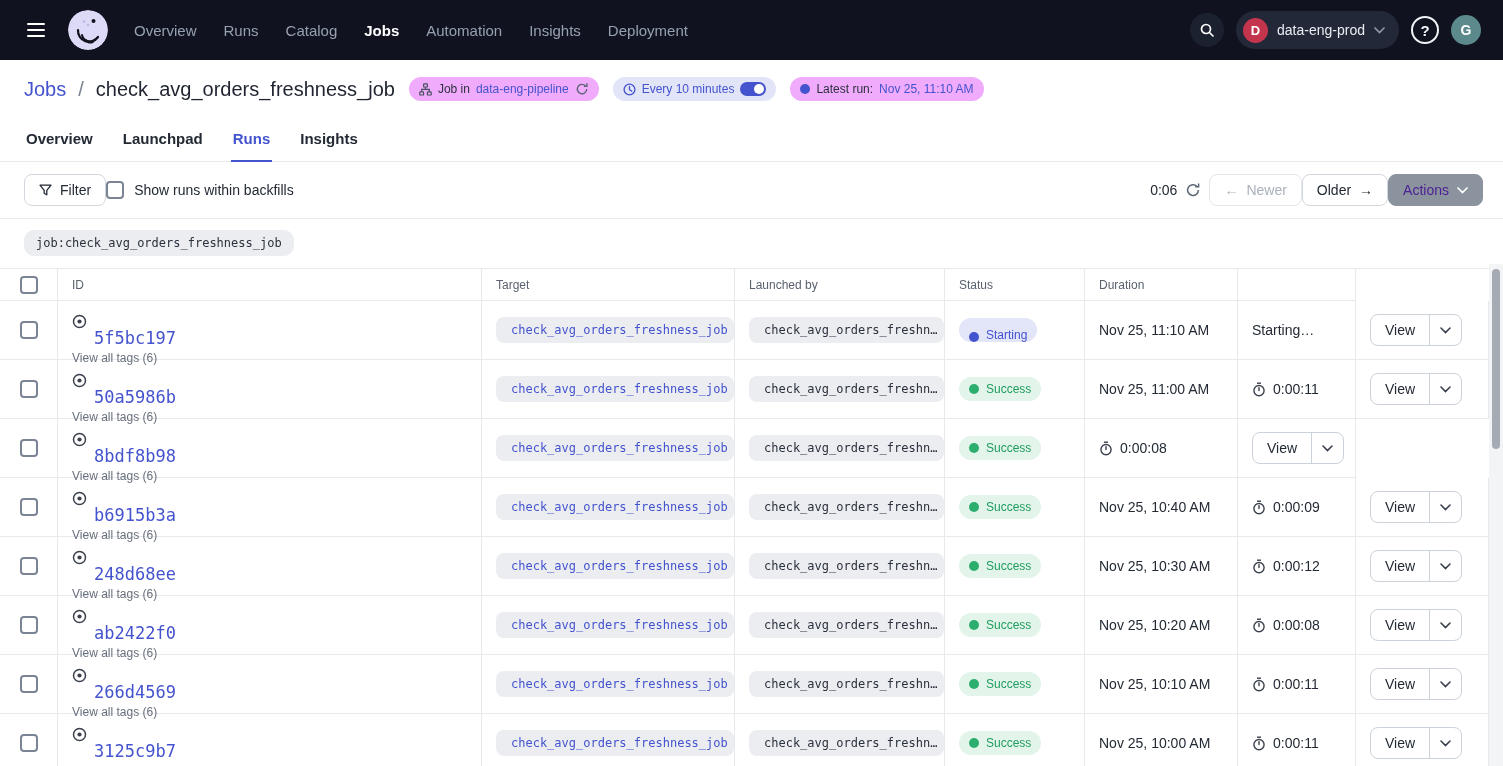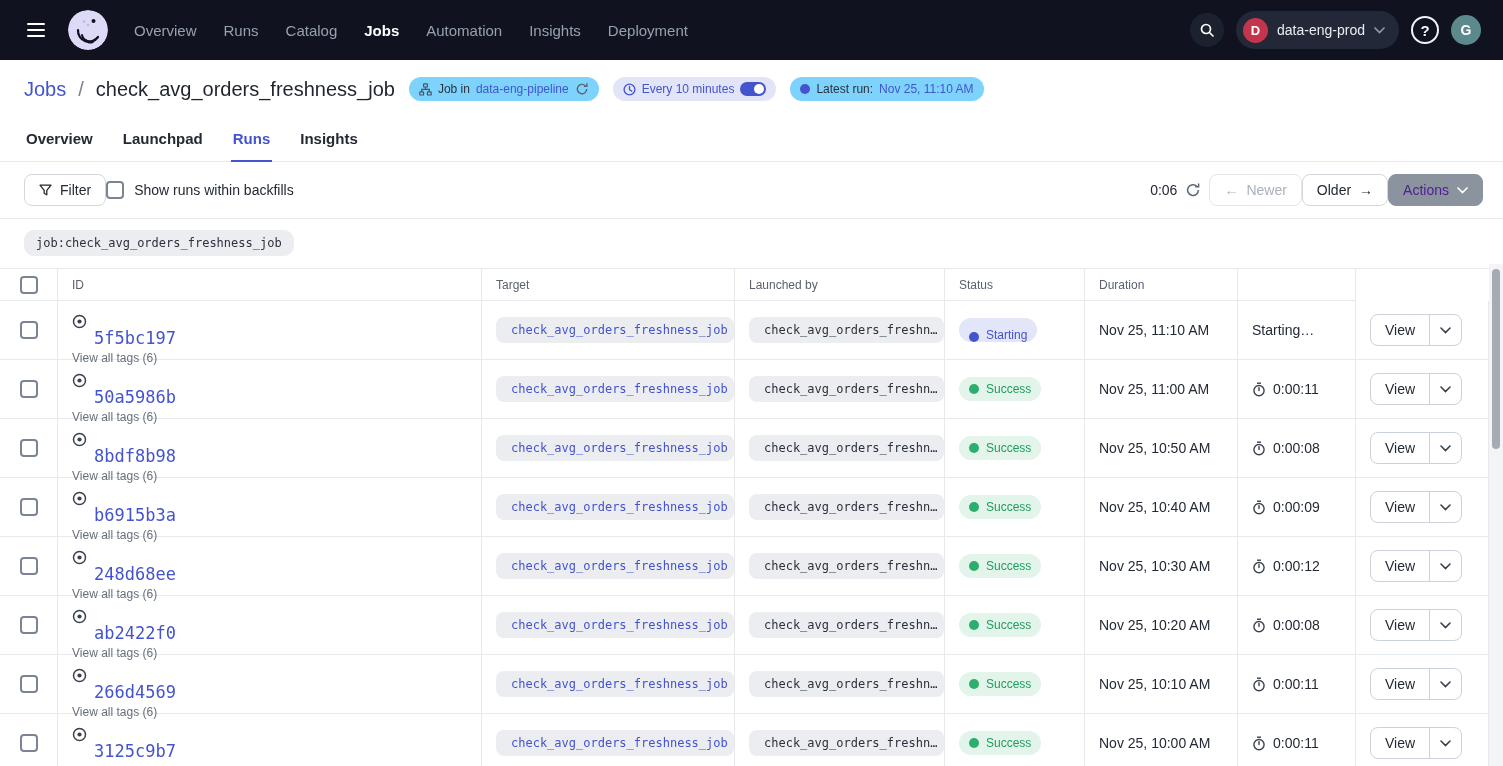--- a/index.html
+++ b/index.html
@@ -38,21 +38,21 @@
     color: #F2F4F8; font-size: 15px; font-weight: 700; display: flex; align-items: center; justify-content: center; }
   .avatar { width: 30px; height: 30px; border-radius: 50%; background: #5C8A8C; color: #fff;
     font-size: 14px; font-weight: 600; display: flex; align-items: center; justify-content: center; margin-right: 6px; }
 
   
   .page-header { display: flex; align-items: center; gap: 12px; padding: 0 24px; height: 58px; }
   .crumb-link { color: #4453CE; font-size: 20px; }
   .crumb-sep { color: #7A828F; font-size: 20px; }
   .page-title { color: #1F2430; font-size: 20px; font-weight: 500; }
   .hchip { height: 24px; border-radius: 12px; padding: 0 10px; font-size: 12px;
-    display: inline-flex; align-items: center; gap: 6px; background: #7dd3fc; color: #2B313C; margin-left: 2px; }
+    display: inline-flex; align-items: center; gap: 6px; background: #f0abfc; color: #2B313C; margin-left: 2px; }
   .hchip.purple { background: #E2E4F8; color: #4453CE; }
   .hchip a { color: #4453CE; }
   .toggle { width: 26px; height: 14px; border-radius: 8px; background: #4453CE; position: relative; display: inline-block; }
   .toggle::after { content: ""; position: absolute; right: 2px; top: 2px; width: 10px; height: 10px;
     border-radius: 50%; background: #fff; }
   .dot { width: 10px; height: 10px; border-radius: 50%; display: inline-block; flex: none; }
   .dot.indigo { background: #4453CE; }
 
   
   .tabs { display: flex; gap: 26px; padding: 2px 24px 0; border-bottom: 1px solid #E7E9ED; }
@@ -410,23 +410,20 @@
         </svg>
         <span class="chip-text">check_avg_orders_freshn…</span>
       </span>
     </div>
     <div class="cell">
       <span class="status-chip status-success">
         <span class="dot"></span>
         <span>Success</span>
       </span>
     </div>
-    <div class="cell">
-          <span>Nov 25, 10:50 AM</span>
-        </div>
     <div class="cell duration-cell">
       <svg width="14" height="15" viewBox="0 0 14 15">
         <line x1="5" y1="1.2" x2="9" y2="1.2" stroke="#3A414D" stroke-width="1.4"></line>
         <circle cx="7" cy="8.6" r="5.1" fill="none" stroke="#3A414D" stroke-width="1.4"></circle>
         <line x1="7" y1="8.6" x2="7" y2="5.6" stroke="#3A414D" stroke-width="1.4" stroke-linecap="round"></line>
       </svg>
       <span>0:00:08</span>
     </div>
     <div class="cell">
       <span class="split-btn">

